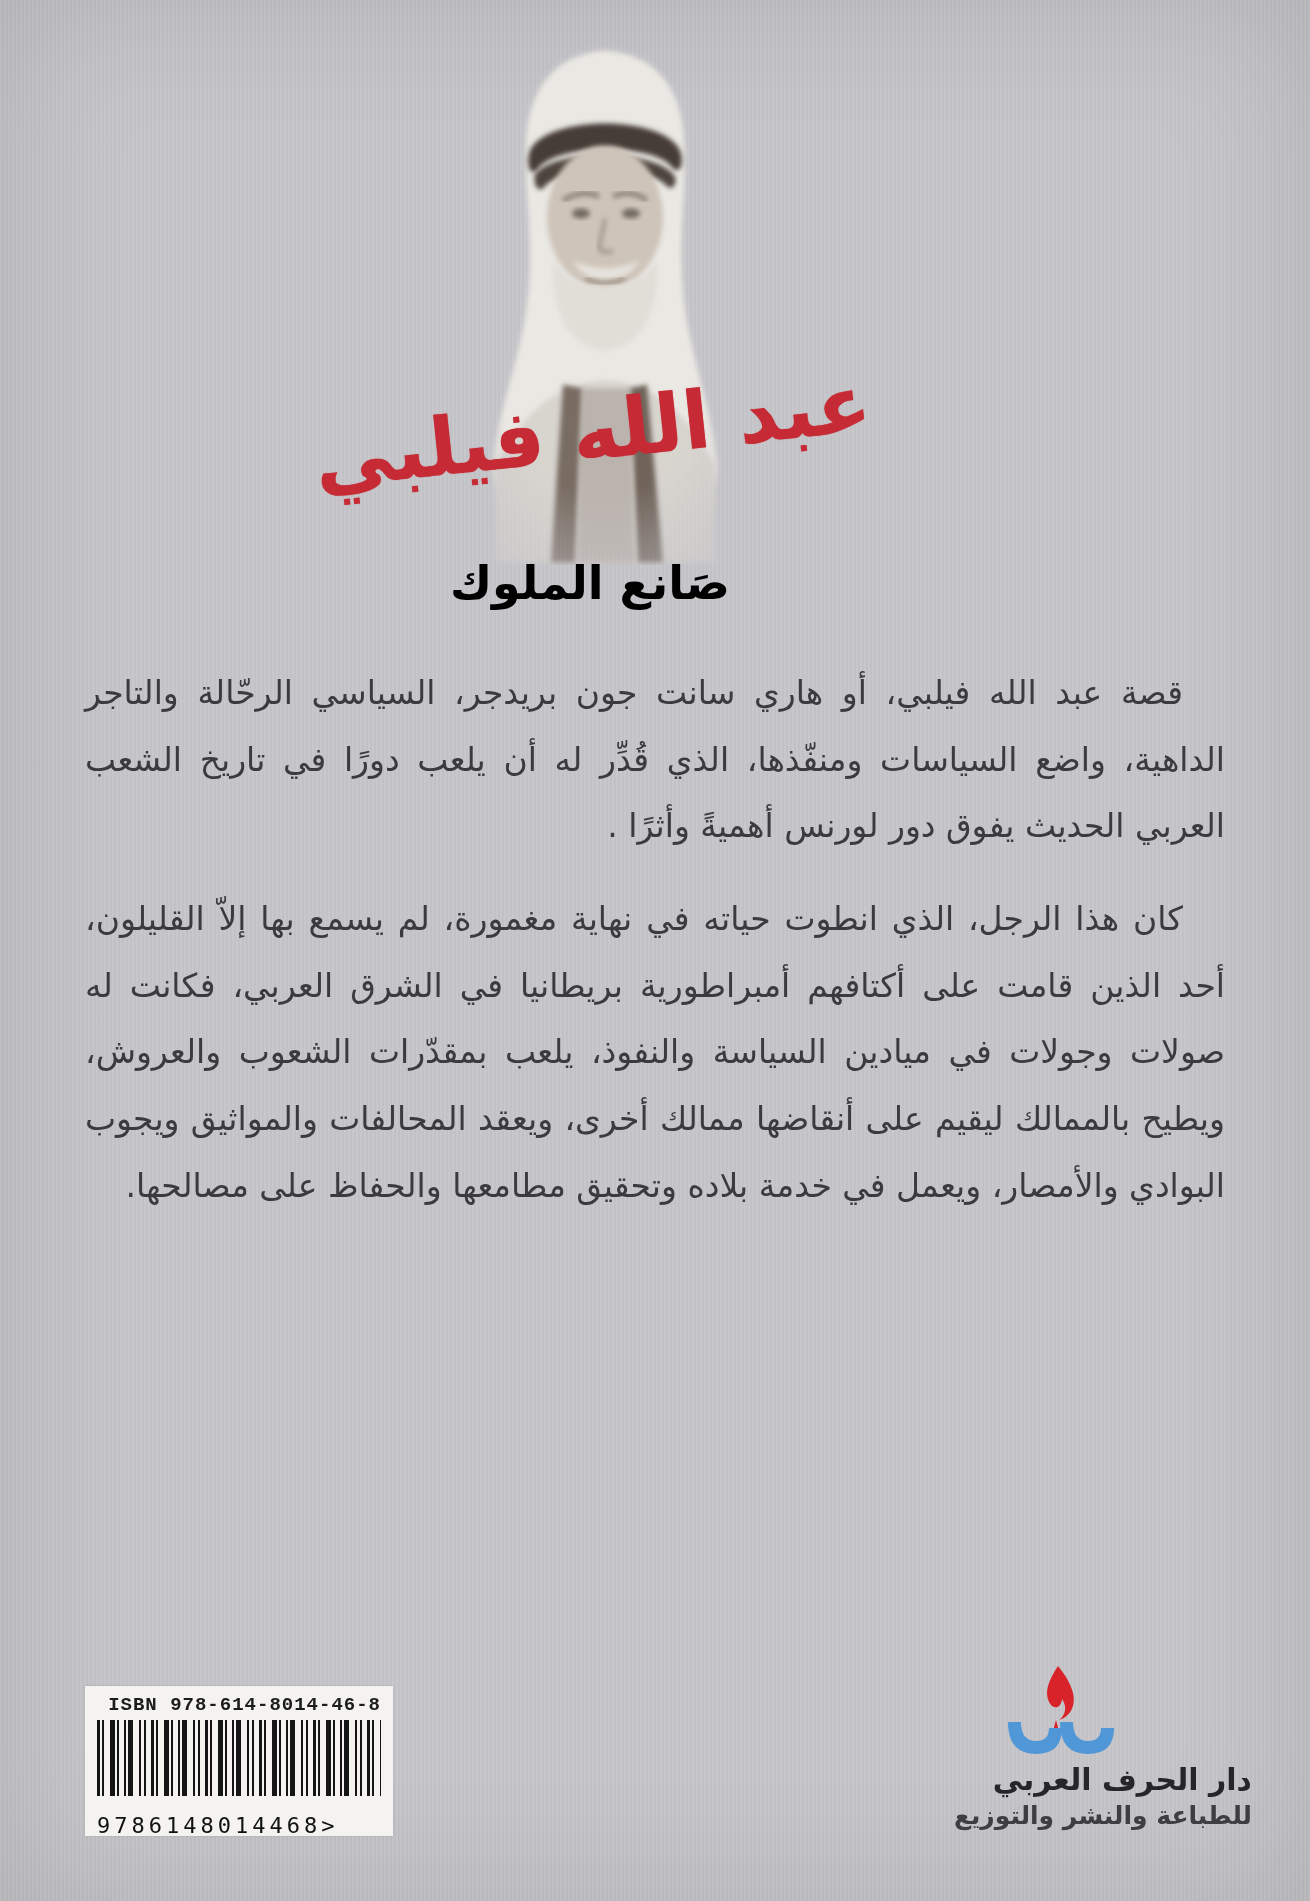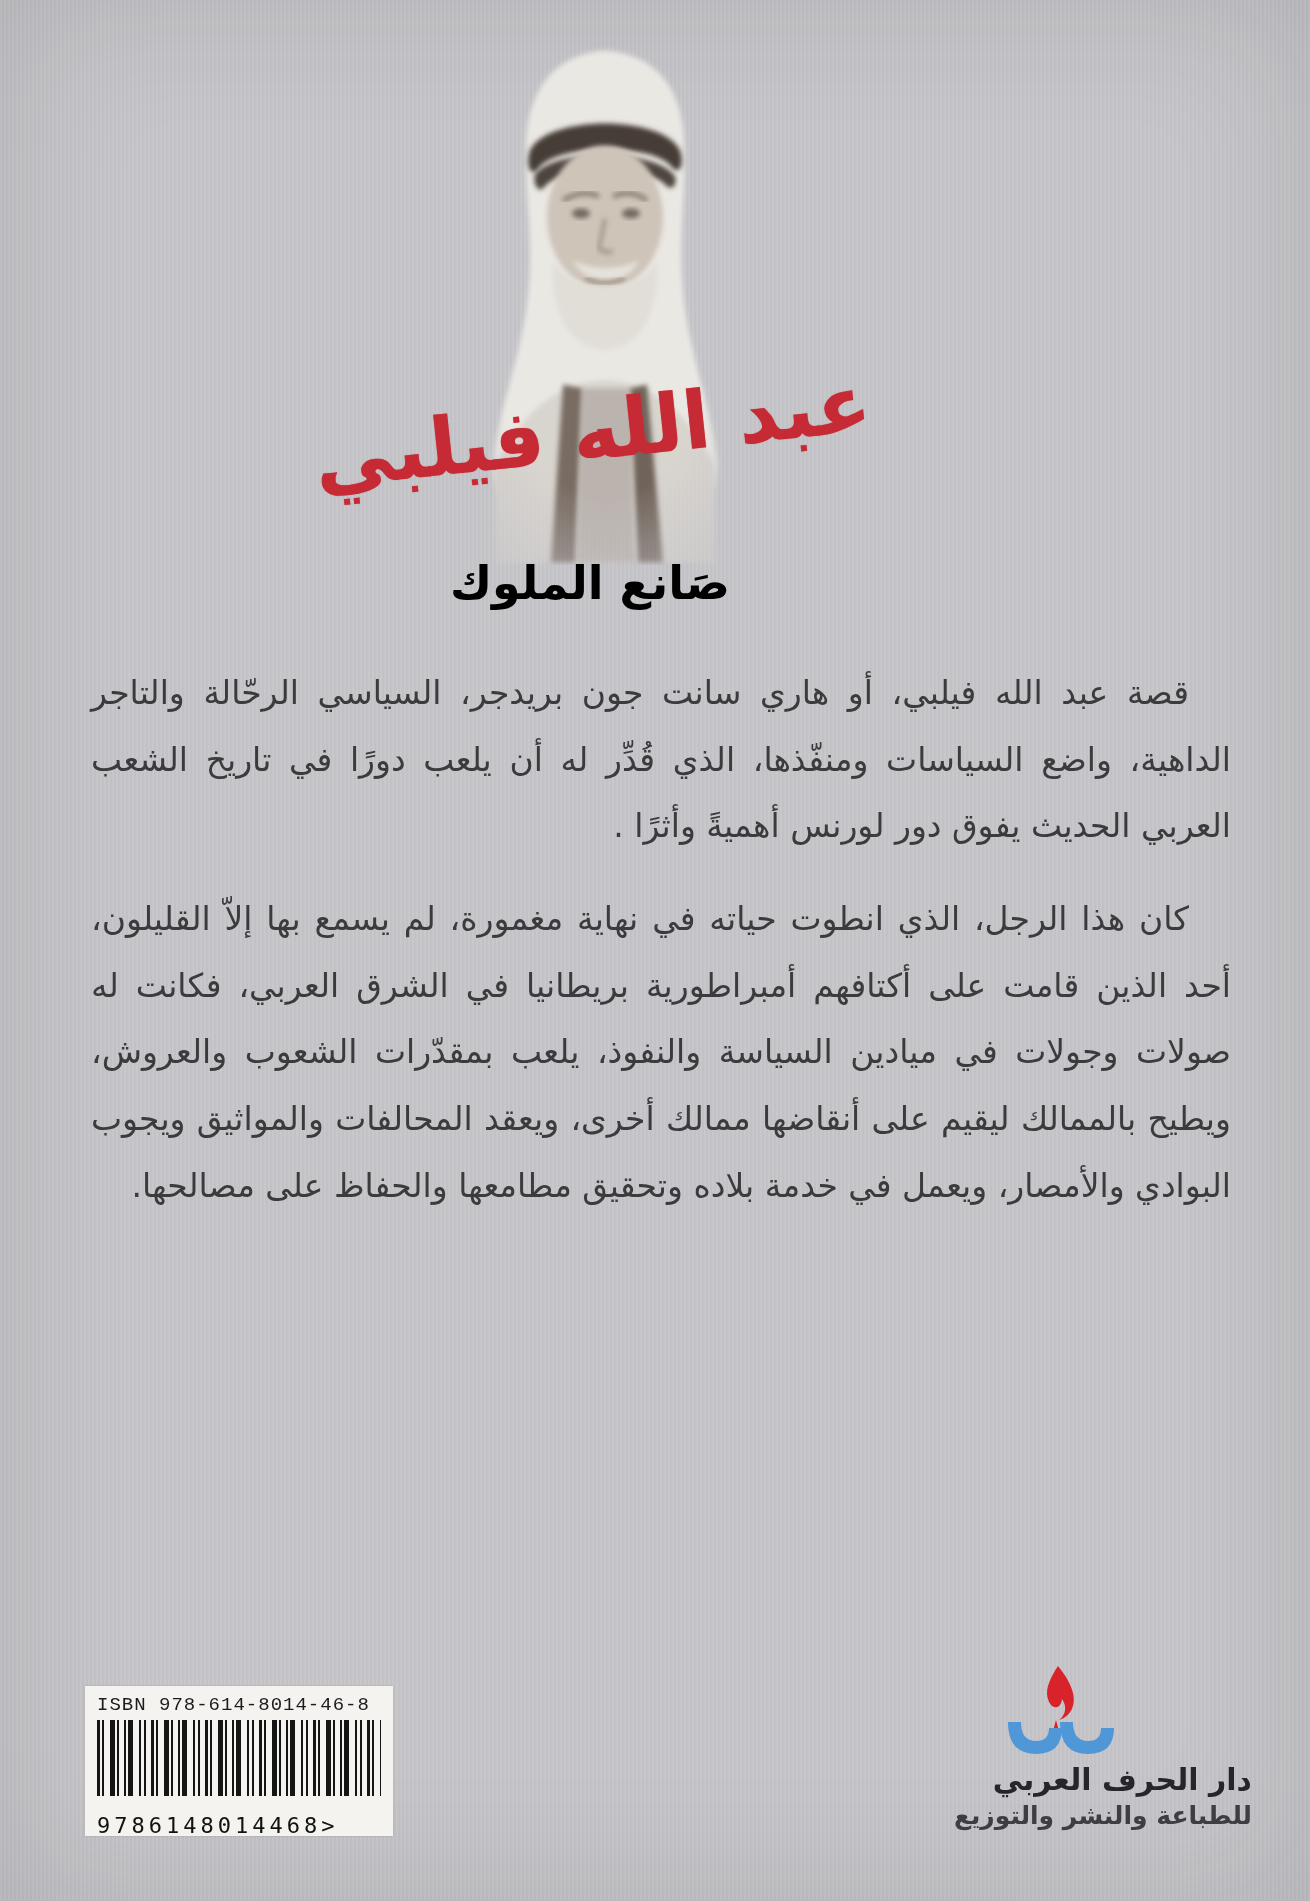--- a/index.html
+++ b/index.html
@@ -32,34 +32,34 @@
   }
   .subtitle{
     position:absolute;top:556px;left:0;right:130px;
     text-align:center;direction:rtl;
     font-size:46px;font-weight:600;color:#34333
 
 6;
   }
   
   .body-text{
-    position:absolute;top:660px;left:91px;width:1140px;
+    position:absolute;top:660px;left:85px;width:1140px;
     direction:rtl;text-align:justify;
     color:#3b3a3c;font-size:33px;line-height:2.02;
   }
   .body-text p{margin:0 0 26px 0;text-indent:42px;}
   
   .isbn-box{
     position:absolute;left:85px;top:1686px;width:308px;height:150px;
     background:#f4f3f0;box-sizing:border-box;padding:8px 12px 6px 12px;
     box-shadow:0 0 2px rgba(0,0,0,.15);
   }
   .isbn-label{
     font-family:"Liberation Mono","DejaVu Sans Mono",monospace;
-    font-weight:400;font-size:19px;color:#1c1c1c;letter-spacing:1px;white-space:nowrap;
+    font-weight:700;font-size:19px;color:#1c1c1c;letter-spacing:1px;white-space:nowrap;text-align:right;
   }
   .bars{
     margin-top:4px;height:76px;
     background:
       repeating-linear-gradient(90deg,
         #151515 0 3px,#f4f3f0 3px 5px,#151515 5px 7px,#f4f3f0 7px 13px,
         #151515 13px 18px,#f4f3f0 18px 20px,#151515 20px 22px,#f4f3f0 22px 27px,
         #151515 27px 29px,#f4f3f0 29px 31px,#151515 31px 36px,#f4f3f0 36px 42px,
         #151515 42px 44px,#f4f3f0 44px 47px,#151515 47px 49px,#f4f3f0 49px 54px);
   }

